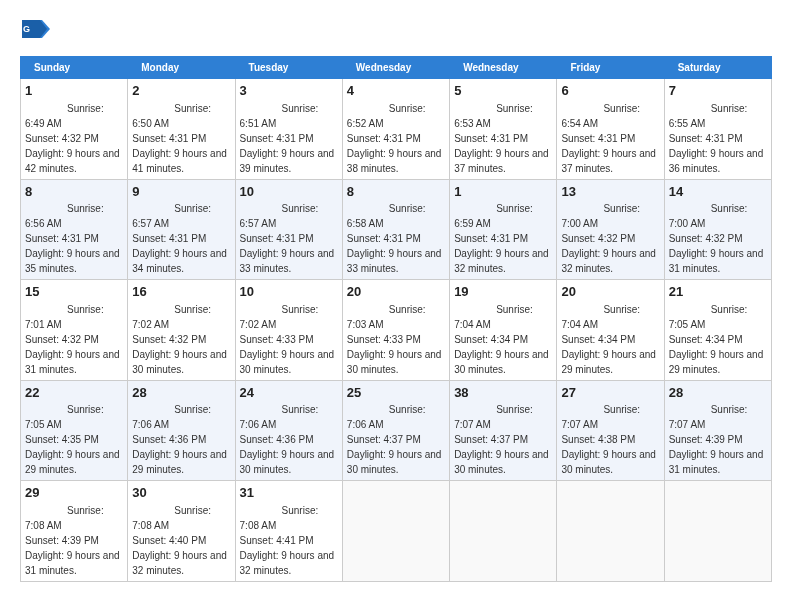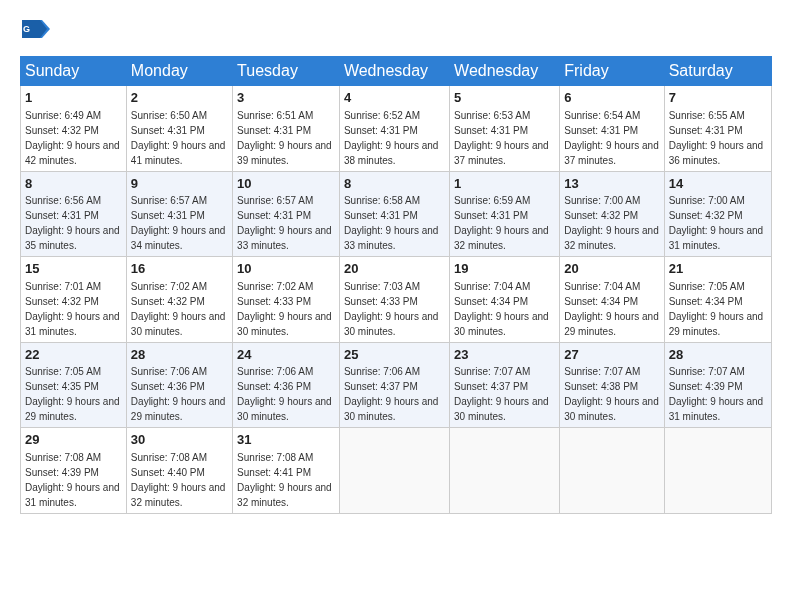--- a/index.html
+++ b/index.html
@@ -45,24 +45,24 @@
       margin-top: 2px;
     }
     .calendar-table {
       width: 100%;
       border-collapse: collapse;
       font-size: 10.5px;
     }
     .calendar-table thead tr th {
       background: #2e7fd4;
       color: #fff;
-      padding: 5px 4px;
+      padding: 5px 13px;
       text-align: left;
-      font-size: 16px;
-      font-weight: normal;
+      font-size: 10px;
+      font-weight: bold;
       border: 1px solid #2e7fd4;
     }
     .calendar-table tbody tr td {
       border: 1px solid #ccc;
       vertical-align: top;
       padding: 3px 4px;
       width: 113px;
       min-height: 70px;
       background: #fff;
       line-height: 1.35;
@@ -74,20 +74,21 @@
       font-size: 13px;
       font-weight: bold;
       color: #222;
       display: block;
       margin-bottom: 1px;
     }
     .day-info {
       color: #333;
       font-size: 10px;
       line-height: 1.4;
+      margin-left: 42px;
     }
     .empty-cell {
       background: #f9f9f9 !important;
     }
     
     .flag-svg { width: 32px; height: 22px; }
   </style>
 </head>
 <body>
 
@@ -153,21 +154,21 @@
           <td><span class="day-num">20</span><span class="day-info">Sunrise: 7:03 AM<br>Sunset: 4:33 PM<br>Daylight: 9 hours and 30 minutes.</span></td>
           <td><span class="day-num">19</span><span class="day-info">Sunrise: 7:04 AM<br>Sunset: 4:34 PM<br>Daylight: 9 hours and 30 minutes.</span></td>
           <td><span class="day-num">20</span><span class="day-info">Sunrise: 7:04 AM<br>Sunset: 4:34 PM<br>Daylight: 9 hours and 29 minutes.</span></td>
           <td><span class="day-num">21</span><span class="day-info">Sunrise: 7:05 AM<br>Sunset: 4:34 PM<br>Daylight: 9 hours and 29 minutes.</span></td>
         </tr>
         <tr>
           <td><span class="day-num">22</span><span class="day-info">Sunrise: 7:05 AM<br>Sunset: 4:35 PM<br>Daylight: 9 hours and 29 minutes.</span></td>
           <td><span class="day-num">28</span><span class="day-info">Sunrise: 7:06 AM<br>Sunset: 4:36 PM<br>Daylight: 9 hours and 29 minutes.</span></td>
           <td><span class="day-num">24</span><span class="day-info">Sunrise: 7:06 AM<br>Sunset: 4:36 PM<br>Daylight: 9 hours and 30 minutes.</span></td>
           <td><span class="day-num">25</span><span class="day-info">Sunrise: 7:06 AM<br>Sunset: 4:37 PM<br>Daylight: 9 hours and 30 minutes.</span></td>
-          <td><span class="day-num">23</span><span class="day-info">Sunrise: 7:07 AM<br>Sunset: 4:37 PM<br>Daylight: 9 hours and 30 minutes.</span></td>
+          <td><span class="day-num">38</span><span class="day-info">Sunrise: 7:07 AM<br>Sunset: 4:37 PM<br>Daylight: 9 hours and 30 minutes.</span></td>
           <td><span class="day-num">27</span><span class="day-info">Sunrise: 7:07 AM<br>Sunset: 4:38 PM<br>Daylight: 9 hours and 30 minutes.</span></td>
           <td><span class="day-num">28</span><span class="day-info">Sunrise: 7:07 AM<br>Sunset: 4:39 PM<br>Daylight: 9 hours and 31 minutes.</span></td>
         </tr>
         <tr>
           <td><span class="day-num">29</span><span class="day-info">Sunrise: 7:08 AM<br>Sunset: 4:39 PM<br>Daylight: 9 hours and 31 minutes.</span></td>
           <td><span class="day-num">30</span><span class="day-info">Sunrise: 7:08 AM<br>Sunset: 4:40 PM<br>Daylight: 9 hours and 32 minutes.</span></td>
           <td><span class="day-num">31</span><span class="day-info">Sunrise: 7:08 AM<br>Sunset: 4:41 PM<br>Daylight: 9 hours and 32 minutes.</span></td>
           <td class="empty-cell"></td>
           <td class="empty-cell"></td>
           <td class="empty-cell"></td>

